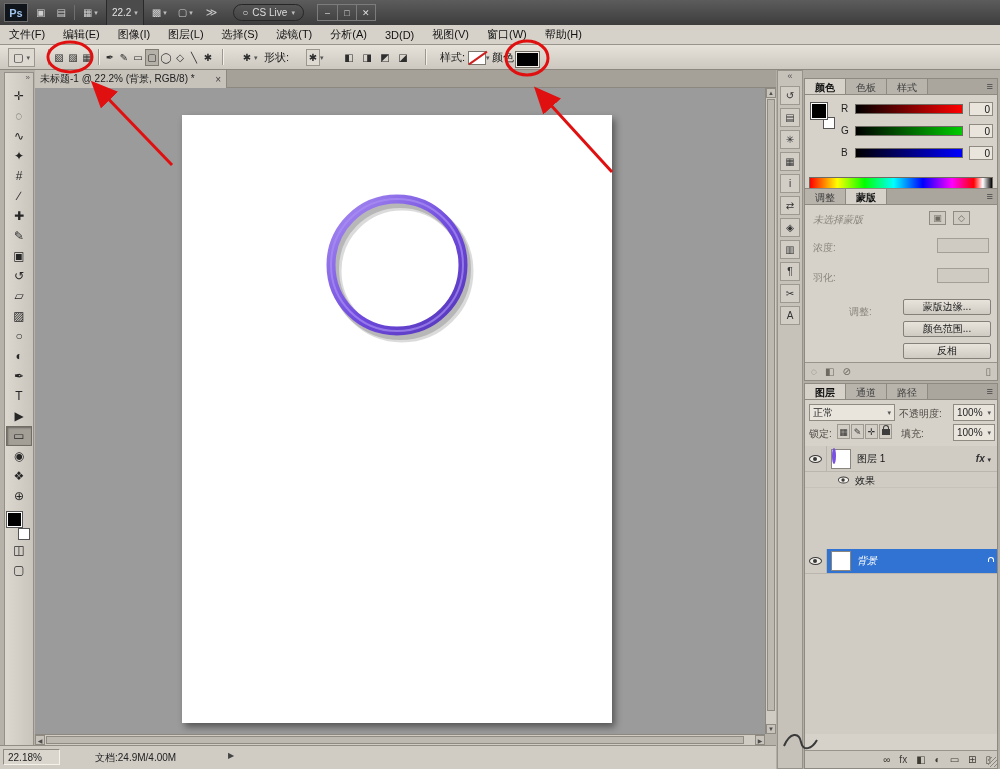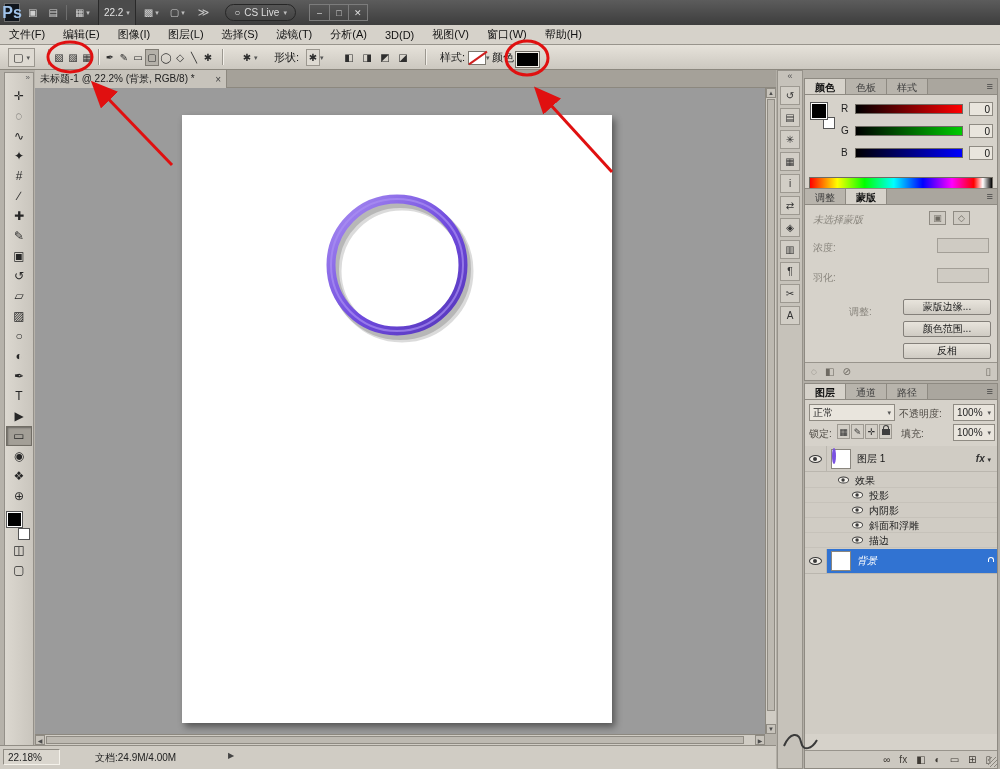--- a/index.html
+++ b/index.html
@@ -4,22 +4,22 @@
 <style>
   * { margin:0; padding:0; box-sizing:border-box; }
   body { font-family:"Liberation Sans","DejaVu Sans",sans-serif; font-size:11px; background:#888; }
   #app { position:relative; width:1000px; height:769px; background:#b6b2aa; overflow:hidden; color:#1d1d1d; }
   .abs { position:absolute; }
 
   
   .titlebar { position:absolute; left:0; top:0; width:1000px; height:25px;
     background:linear-gradient(#5c5c5c,#3d3d3d); display:flex; align-items:center; gap:5px;
     padding:0 4px; color:#d6d6d6; }
-  .ps-logo { width:16px; height:19px; background:#10151c; color:#9fc2ea; font-weight:bold;
-    font-size:16px; display:flex; align-items:center; justify-content:center; border:1px solid #6b6b6b; }
+  .ps-logo { width:24px; height:19px; background:#10151c; color:#9fc2ea; font-weight:bold;
+    font-size:11px; display:flex; align-items:center; justify-content:center; border:1px solid #6b6b6b; }
   .tb-icon { font-size:10px; color:#cfcfcf; padding:1px 3px; display:flex; align-items:center; gap:2px; }
   .tb-caret { font-size:7px; color:#bdbdbd; }
   .tb-sep { width:1px; height:15px; background:#2c2c2c; border-right:1px solid #6e6e6e; }
   .zoom-box { border:1px solid #292929; background:#4b4b4b; padding:10px 5px; font-size:10px;
     color:#e2e2e2; display:flex; gap:3px; align-items:center; }
   .ws-group { display:flex; gap:2px; margin-left:auto; }
   .ws-btn { padding:3px 9px; font-size:11px; color:#c9c9c9; border:1px solid transparent; border-radius:2px; }
   .ws-btn.on { background:linear-gradient(#7b7b7b,#5f5f5f); border:1px solid #8f8f8f; color:#fff; }
   .ws-more { color:#c9c9c9; padding:3px 5px; }
   .cslive { display:flex; align-items:center; gap:4px; border:1px solid #262626; border-radius:9px;
@@ -264,21 +264,21 @@
         </span>
       </div>
     <span class="sep-v" style="left:222px;"></span>
 
     <div class="ob" style="left:240px;">
       <span class="ob-btn">
           <span>✱</span>
         </span>
       <span class="tb-caret" style="color:#555">▾</span>
     </div>
-    <div class="ob" style="left:274px;">
+    <div class="ob" style="left:264px;">
         <span class="ob-label">形状:</span>
       </div>
     <div class="ob" style="left:306px;">
       <span class="ob-btn" style="border:1px solid #9b978f;background:#dedad2;">
           <span>✱</span>
         </span>
       <span class="tb-caret" style="color:#555">▾</span>
     </div>
 
     <div class="ob" style="left:340px;">
@@ -590,42 +590,20 @@
               <span class="eye"></span>
             </span>
           <span class="thumb"><span class="ring-mini"></span></span>
           <span class="lname">图层 1</span>
           <span class="fxbadge"><span>fx</span> <span class="tb-caret" style="color:#333">▾</span></span>
         </div>
         <div class="fx-row" style="top:27px;position:absolute;width:100%;padding-left:16px;">
           <span class="eye" style="position:absolute;left:32px;top:3px;transform:scale(.85);"></span>
           <span class="fx-label" style="left:50px;">效果</span>
         </div>
-        <div class="abs" style="left:0;top:42px;width:100%;">
-
-            <div class="fx-row">
-              <span class="eye"></span>
-              <span class="fx-label">投影</span>
-            </div>
-
-            <div class="fx-row">
-              <span class="eye"></span>
-              <span class="fx-label">内阴影</span>
-            </div>
-
-            <div class="fx-row">
-              <span class="eye"></span>
-              <span class="fx-label">斜面和浮雕</span>
-            </div>
-
-            <div class="fx-row">
-              <span class="eye"></span>
-              <span class="fx-label">描边</span>
-            </div>
-          </div>
         <div class="lrow bg-row" style="top:103px;height:25px;">
           <span class="eyecell" style="background:#d0ccc4;">
               <span class="eye"></span>
             </span>
           <span class="thumb"></span>
           <span class="lname">背景</span>
           <span style="margin-left:auto;margin-right:10px;"><span class="lockicon"></span></span>
         </div>
       </div>
 

